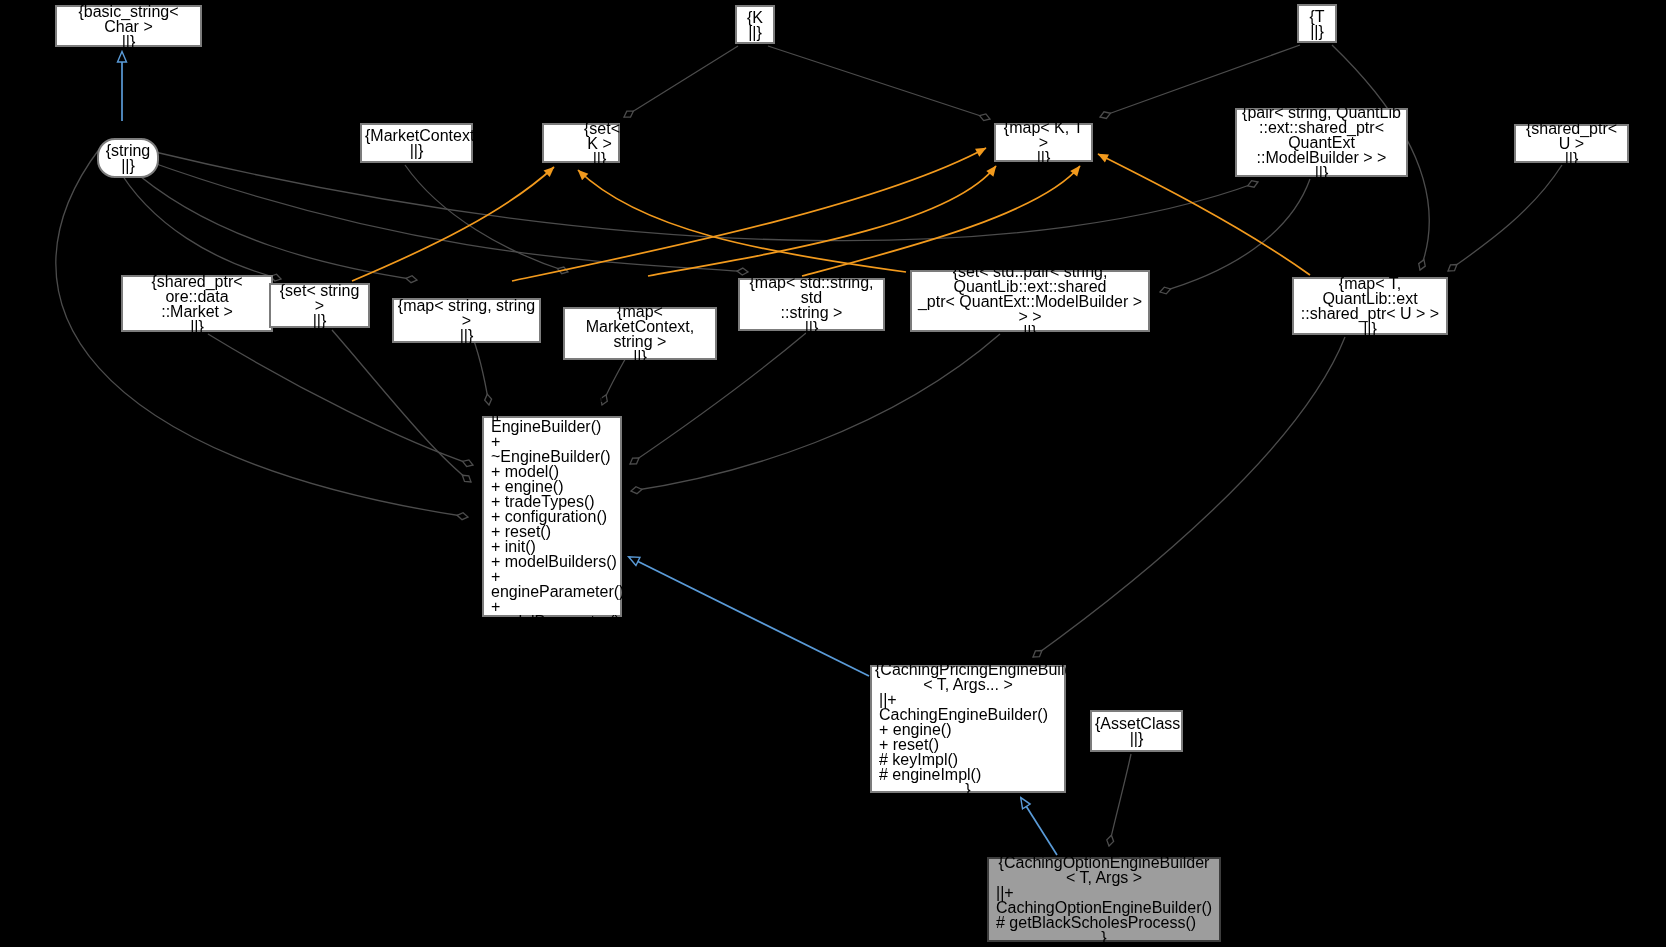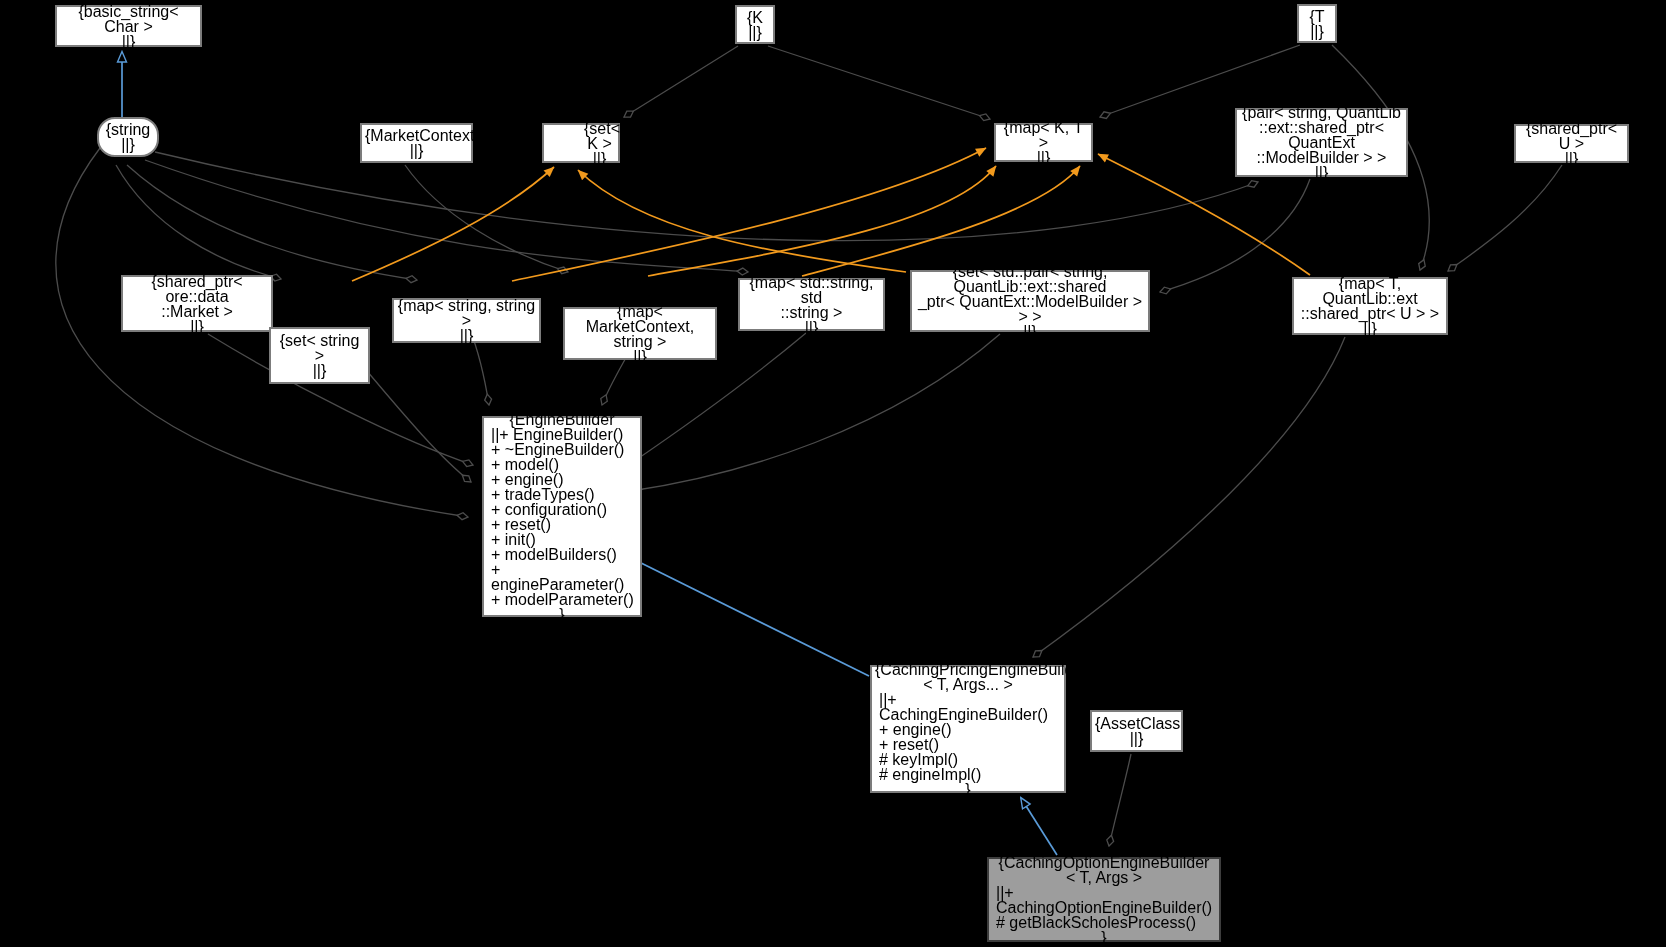--- a/index.html
+++ b/index.html
@@ -69,21 +69,21 @@
       <path d="M 869,676 L 629,557" marker-end="url(#barrow)"></path>
       <path d="M 1057,855 L 1021,798" marker-end="url(#barrow)"></path>
     </g>
   </svg>
 
   <div class="node" style="left:55px;top:5px;width:147px;height:42px;">
     <div class="t">{basic_string&lt; Char &gt;
 ||}</div>
   </div>
 
-  <div class="node" style="left:97px;top:117px;width:62px;height:40px;border-radius:18px;">
+  <div class="node" style="left:97px;top:138px;width:62px;height:40px;border-radius:18px;">
     <div class="t">{string
 ||}</div>
   </div>
 
   <div class="node" style="left:360px;top:123px;width:113px;height:40px;">
     <div class="t">{MarketContext
 ||}</div>
   </div>
 
   <div class="node" style="left:542px;top:123px;width:78px;height:40px;padding-left:40px;">
@@ -117,21 +117,21 @@
     <div class="t">{shared_ptr&lt; U &gt;
 ||}</div>
   </div>
 
   <div class="node" style="left:93px;top:275px;width:152px;height:57px;margin-left:28px;">
     <div class="t">{shared_ptr&lt; ore::data
 ::Market &gt;
 ||}</div>
   </div>
 
-  <div class="node" style="left:269px;top:283px;width:101px;height:57px;margin-top:44px;">
+  <div class="node" style="left:269px;top:283px;width:101px;height:45px;">
     <div class="t">{set&lt; string &gt;
 ||}</div>
   </div>
 
   <div class="node" style="left:392px;top:298px;width:149px;height:45px;align-items:flex-end;">
     <div class="t">{map&lt; string, string &gt;
 ||}</div>
   </div>
 
   <div class="node" style="left:563px;top:278px;width:154px;height:53px;margin-top:29px;">
@@ -152,21 +152,21 @@
 _ptr&lt; QuantExt::ModelBuilder &gt; &gt; &gt;
 ||}</div>
   </div>
 
   <div class="node" style="left:1292px;top:277px;width:156px;height:58px;">
     <div class="t">{map&lt; T, QuantLib::ext
 ::shared_ptr&lt; U &gt; &gt;
 ||}</div>
   </div>
 
-  <div class="node" style="left:482px;top:416px;width:160px;height:201px;">
+  <div class="node" style="left:482px;top:416px;width:140px;height:201px;">
     <div class="t">{EngineBuilder</div>
     <div class="m">||+ EngineBuilder()
 + ~EngineBuilder()
 + model()
 + engine()
 + tradeTypes()
 + configuration()
 + reset()
 + init()
 + modelBuilders()

